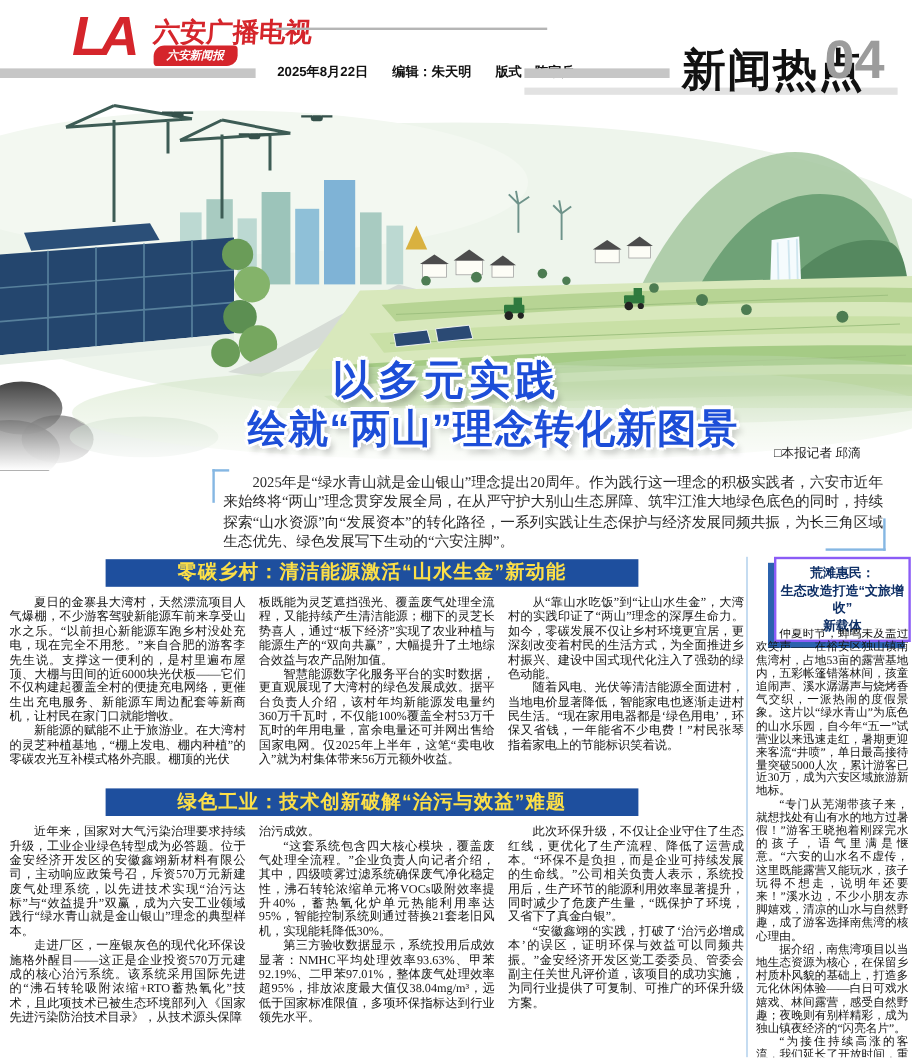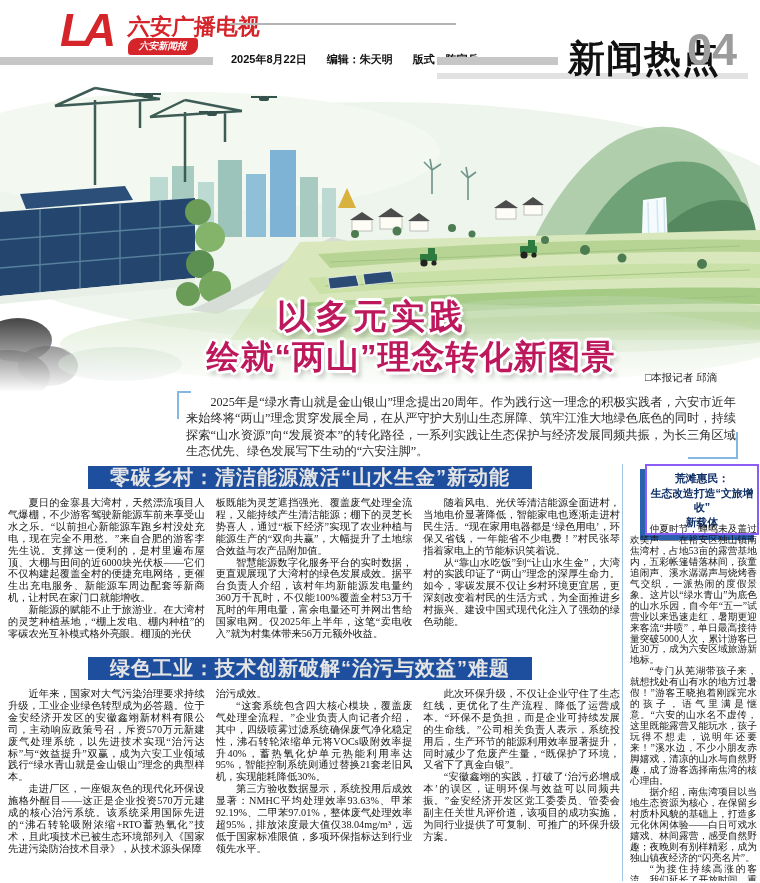--- a/index.html
+++ b/index.html
@@ -21,40 +21,40 @@
   .date-line{position:absolute;left:219px;top:52px;width:215px;font-size:11px;font-weight:700;
              color:#111;white-space:nowrap;}
   .date-line span{margin-right:8px;margin-left:12px;}
   .sec-name{position:absolute;left:568px;top:34px;font-size:37px;font-weight:900;color:#111;
             letter-spacing:1px;}
   .page-num{position:absolute;left:687px;top:24px;font-size:45px;font-weight:900;color:#9c9c9c;}
 
   
   .hero{position:absolute;left:0;top:82px;width:760px;height:310px;}
   .hero svg{position:absolute;left:0;top:0;width:100%;height:100%;}
-  .hl{position:absolute;font-weight:900;color:#be185d;letter-spacing:4px;
+  .hl{position:absolute;font-weight:900;color:#1d4ed8;letter-spacing:4px;
       text-shadow:3px 0 0 #fff,-3px 0 0 #fff,0 3px 0 #fff,0 -3px 0 #fff,
                   2px 2px 0 #fff,-2px -2px 0 #fff,2px -2px 0 #fff,-2px 2px 0 #fff,
                   4px 5px 5px rgba(0,0,0,.28);}
   .hl1{top:212px;left:0;width:744px;text-align:center;font-size:34px;}
   .hl2{top:253px;left:31px;width:760px;text-align:center;font-size:33px;letter-spacing:1px;}
   .byline{position:absolute;top:289px;left:645px;font-size:10.5px;color:#222;}
 
   
   .intro{position:absolute;left:186px;top:394px;width:550px;height:66px;overflow:hidden;
          font-family:"Liberation Serif",serif;font-size:12.2px;line-height:16.4px;color:#2b2b2b;
          text-align:justify;text-indent:2em;}
   .bracket-tl{position:absolute;left:177px;top:391px;width:12px;height:26px;
               border-left:2px solid #85b7e3;border-top:2px solid #85b7e3;}
   .bracket-br{position:absolute;left:688px;top:432px;width:48px;height:25px;
               border-right:2px solid #85b7e3;border-bottom:2px solid #85b7e3;}
 
   
-  .sec-bar{position:absolute;left:88px;width:444px;height:23px;background:#1e4f9e;color:#e5e5e5;
-           font-weight:700;font-size:20px;text-align:center;line-height:23px;letter-spacing:1px;}
+  .sec-bar{position:absolute;left:88px;width:444px;height:23px;background:#1e4f9e;color:#fde047;
+           font-weight:700;font-size:16px;text-align:center;line-height:23px;letter-spacing:1px;}
   .sec1-bar{top:466px;} .sec2-bar{top:657px;}
   .cols{position:absolute;left:8px;width:612px;display:flex;gap:11px;
         font-family:"Liberation Serif",serif;font-size:10.2px;line-height:11.9px;
         text-align:justify;color:#141414;}
   .sec1-cols{top:497px;height:158px;} .sec2-cols{top:688px;height:195px;}
   .col{flex:1;overflow:hidden;}
   .col p,.side-body p{margin:0;text-indent:2em;}
   .col p.no-indent{text-indent:0;}
   .v-divider{position:absolute;left:622px;top:464px;width:1px;height:417px;background:#9fc5e8;}
 
@@ -252,22 +252,22 @@
   <div class="cols sec1-cols">
     <div class="col">
       <p>夏日的金寨县大湾村，天然漂流项目人气爆棚，不少游客驾驶新能源车前来享受山水之乐。“以前担心新能源车跑乡村没处充电，现在完全不用愁。”来自合肥的游客李先生说。支撑这一便利的，是村里遍布屋顶、大棚与田间的近6000块光伏板——它们不仅构建起覆盖全村的便捷充电网络，更催生出充电服务、新能源车周边配套等新商机，让村民在家门口就能增收。</p>
       <p>新能源的赋能不止于旅游业。在大湾村的灵芝种植基地，“棚上发电、棚内种植”的零碳农光互补模式格外亮眼。棚顶的光伏</p>
     </div>
     <div class="col">
       <p class="no-indent">板既能为灵芝遮挡强光、覆盖废气处理全流程，又能持续产生清洁能源；棚下的灵芝长势喜人，通过“板下经济”实现了农业种植与能源生产的“双向共赢”，大幅提升了土地综合效益与农产品附加值。</p>
       <p>智慧能源数字化服务平台的实时数据，更直观展现了大湾村的绿色发展成效。据平台负责人介绍，该村年均新能源发电量约360万千瓦时，不仅能100%覆盖全村53万千瓦时的年用电量，富余电量还可并网出售给国家电网。仅2025年上半年，这笔“卖电收入”就为村集体带来56万元额外收益。</p>
     </div>
     <div class="col">
+      <p>从“靠山水吃饭”到“让山水生金”，大湾村的实践印证了“两山”理念的深厚生命力。如今，零碳发展不仅让乡村环境更宜居，更深刻改变着村民的生活方式，为全面推进乡村振兴、建设中国式现代化注入了强劲的绿色动能。</p>
       <p>随着风电、光伏等清洁能源全面进村，当地电价显著降低，智能家电也逐渐走进村民生活。“现在家用电器都是‘绿色用电’，环保又省钱，一年能省不少电费！”村民张琴指着家电上的节能标识笑着说。</p>
-      <p>从“靠山水吃饭”到“让山水生金”，大湾村的实践印证了“两山”理念的深厚生命力。如今，零碳发展不仅让乡村环境更宜居，更深刻改变着村民的生活方式，为全面推进乡村振兴、建设中国式现代化注入了强劲的绿色动能。</p>
     </div>
   </div>
 
   <div class="sec-bar sec2-bar">绿色工业：技术创新破解“治污与效益”难题</div>
   <div class="cols sec2-cols">
     <div class="col">
       <p>近年来，国家对大气污染治理要求持续升级，工业企业绿色转型成为必答题。位于金安经济开发区的安徽鑫翊新材料有限公司，主动响应政策号召，斥资570万元新建废气处理系统，以先进技术实现“治污达标”与“效益提升”双赢，成为六安工业领域践行“绿水青山就是金山银山”理念的典型样本。</p>
       <p>走进厂区，一座银灰色的现代化环保设施格外醒目——这正是企业投资570万元建成的核心治污系统。该系统采用国际先进的“沸石转轮吸附浓缩+RTO蓄热氧化”技术，且此项技术已被生态环境部列入《国家先进污染防治技术目录》，从技术源头保障</p>
     </div>
     <div class="col">

